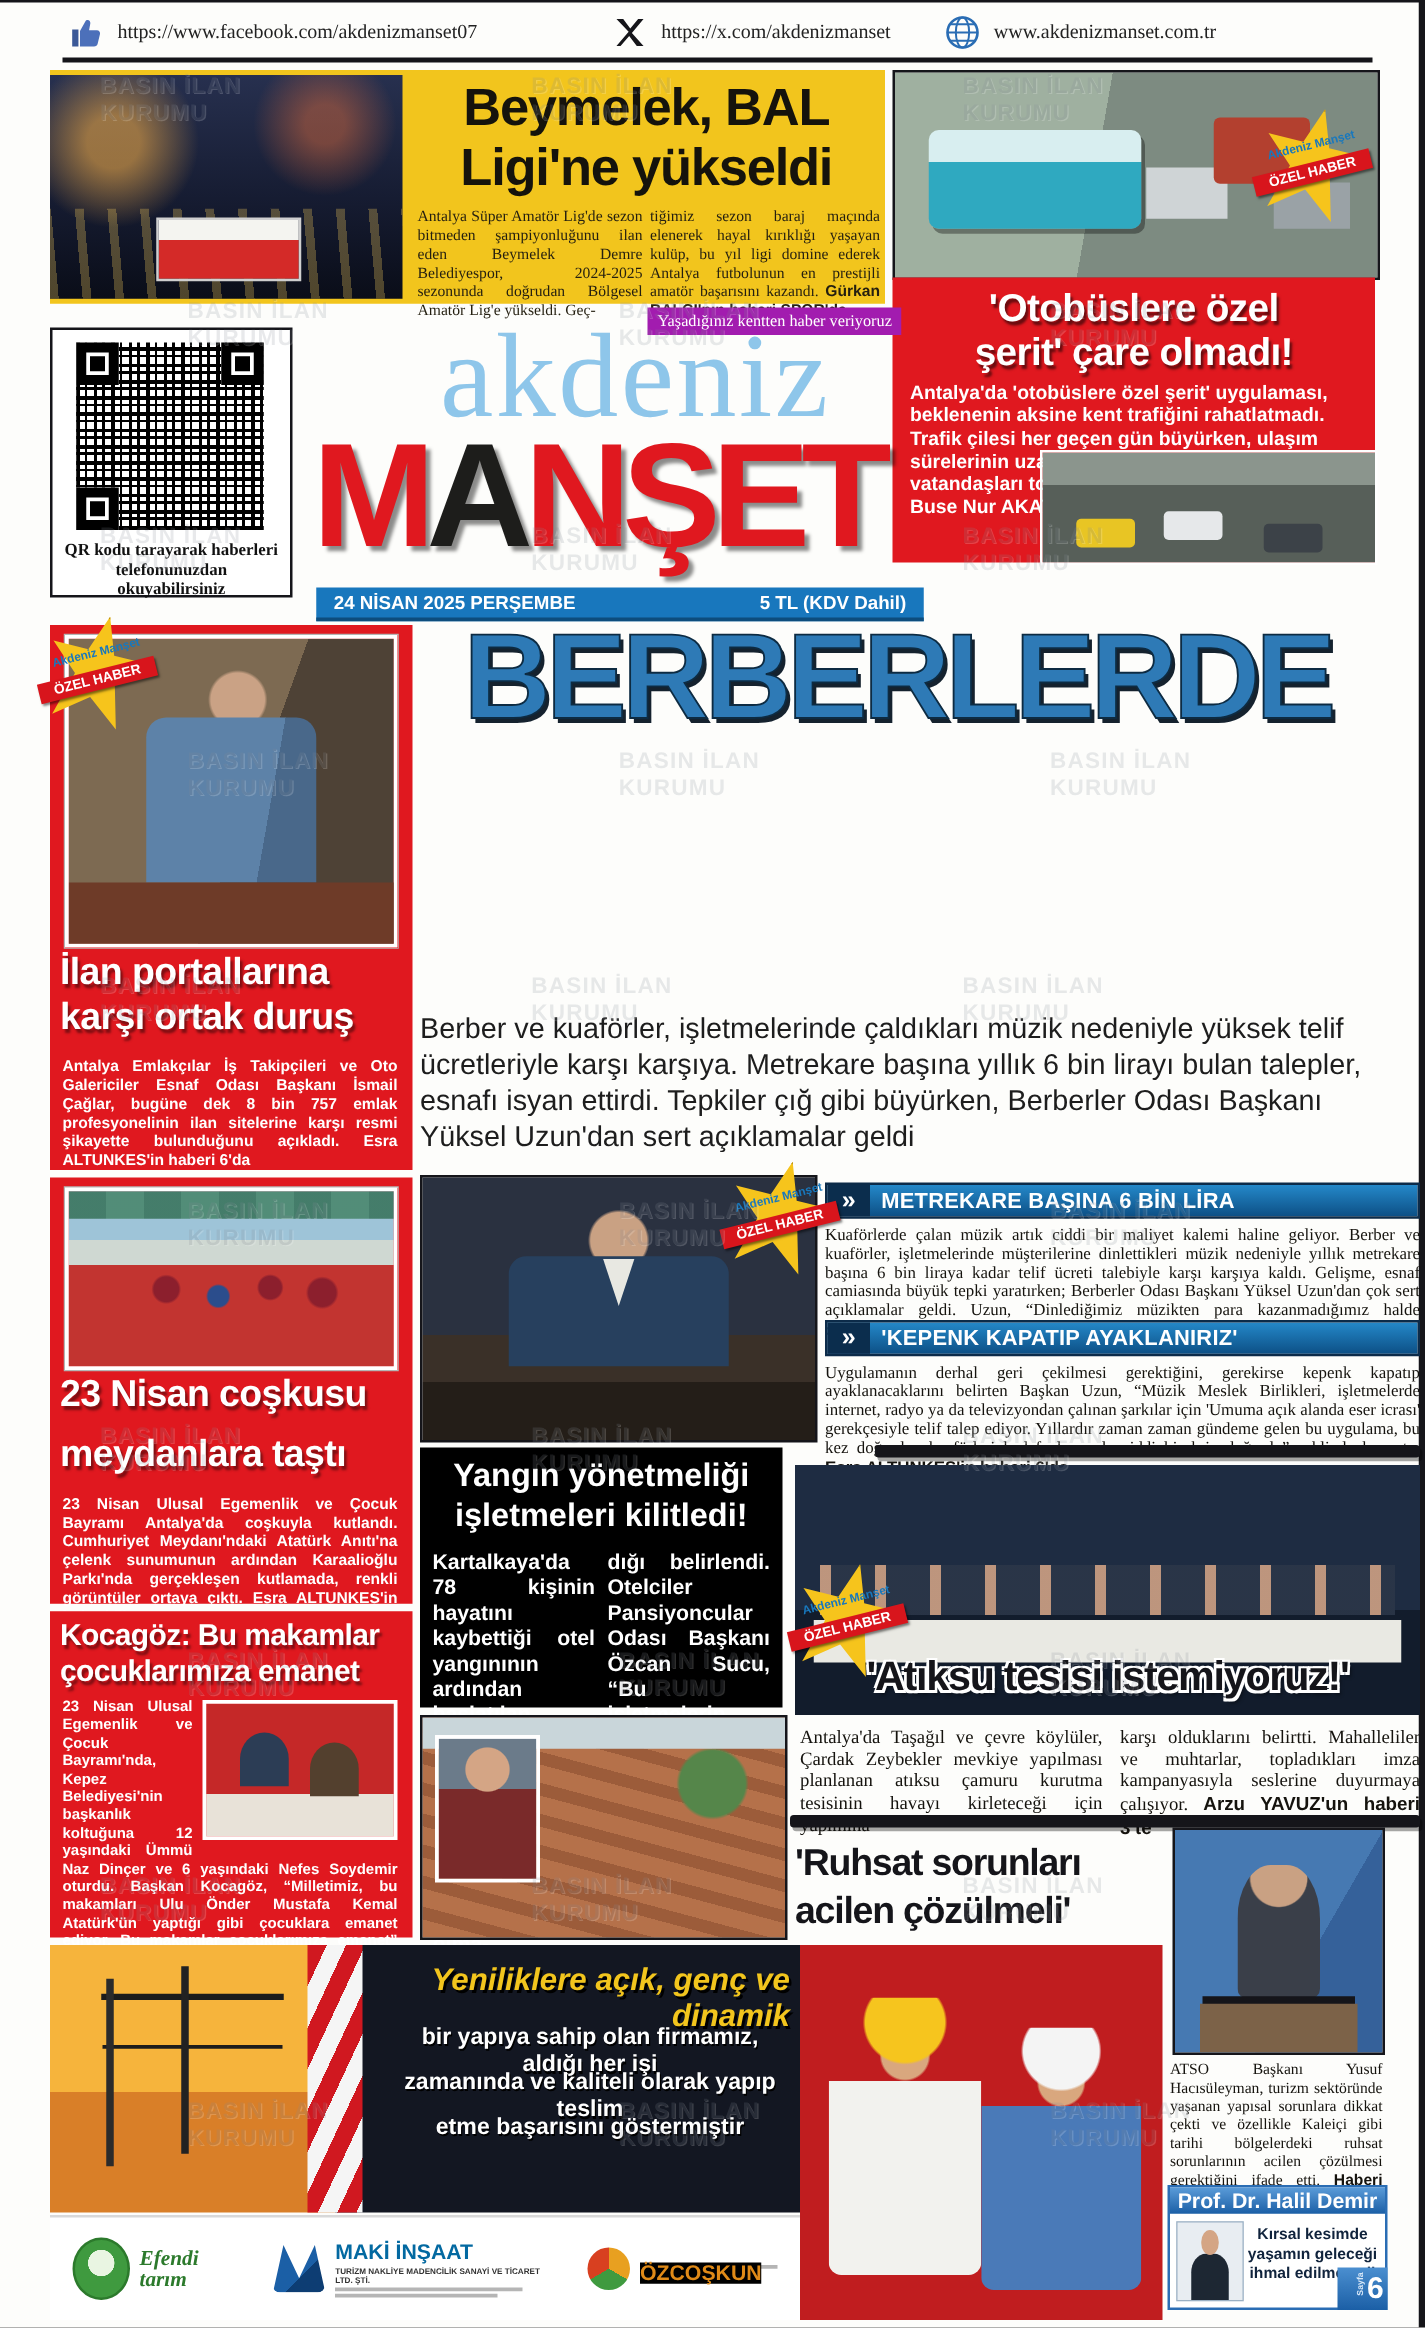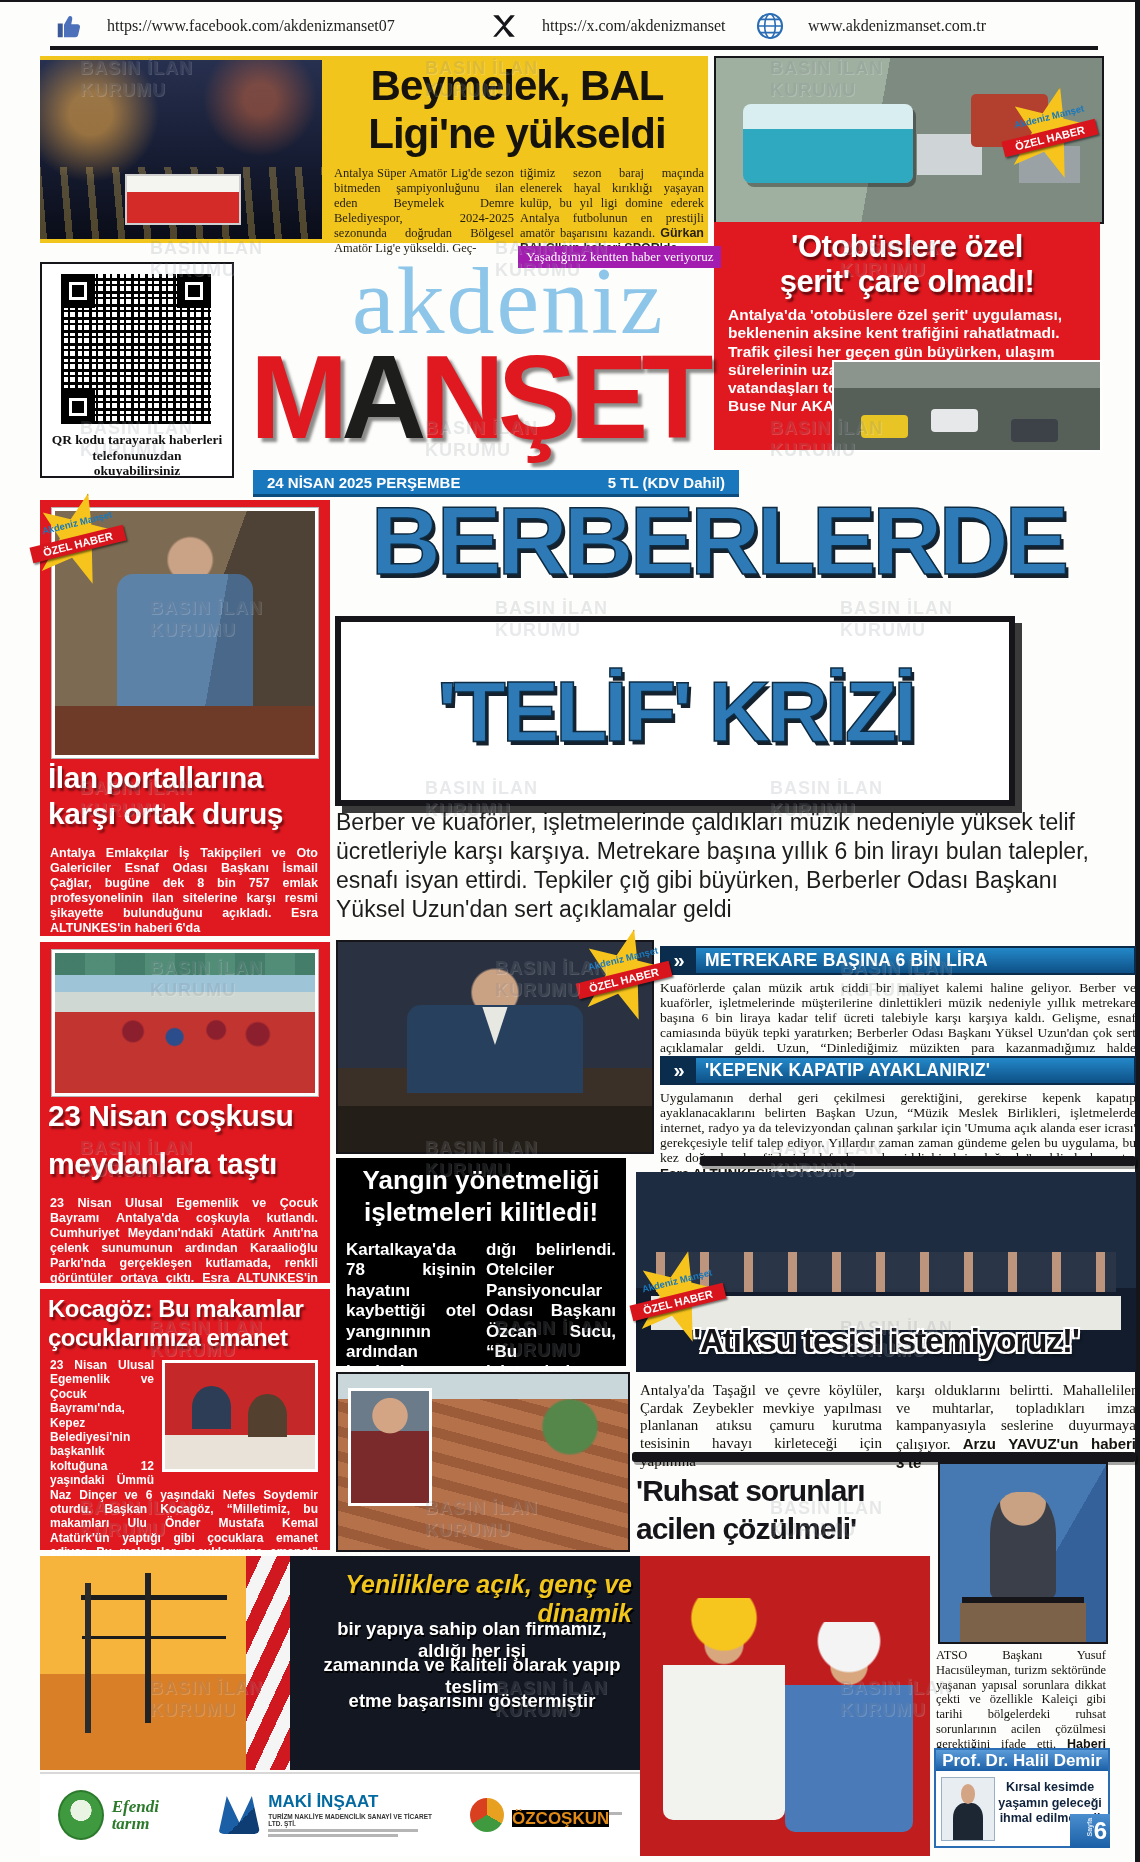--- a/index.html
+++ b/index.html
@@ -1,20 +1,20 @@
 <!DOCTYPE html>
 <html lang="tr"><head>
 <meta charset="utf-8">
 <style>
   html,body{margin:0;padding:0;background:#777;}
   .page{position:relative;width:1140px;height:1862px;margin:0 auto;background:#fdfdfb;overflow:hidden;
         font-family:"Liberation Sans",sans-serif;box-shadow:inset -5px 0 0 #15151a, inset 0 2px 0 #15151a;}
   .abs{position:absolute;}
   
-  .social{position:absolute;display:flex;align-items:center;gap:21px;height:36px;}
+  .social{position:absolute;display:flex;align-items:center;gap:8px;height:36px;}
   .social .url{font-family:"Liberation Serif",serif;font-size:16px;color:#222;}
   .icon-box{width:34px;height:34px;display:flex;align-items:center;justify-content:center;}
   .rule{position:absolute;background:#15151a;}
   
   .yellow{position:absolute;background:#f2c51d;}
   .bey-h{position:absolute;font-weight:900;color:#15130c;text-align:center;letter-spacing:-1px;}
   .bey-col{position:absolute;font-family:"Liberation Serif",serif;font-size:12.5px;line-height:1.2;color:#241f10;text-align:justify;}
   .by{font-family:"Liberation Sans",sans-serif;font-weight:700;}
   
   .ph{position:absolute;overflow:hidden;}
@@ -210,23 +210,20 @@
   <div class="lred-h" style="left:48px;top:1100px;width:276px;font-size:30px">23 Nisan coşkusu</div>
   <div class="lred-h" style="left:48px;top:1148px;width:276px;font-size:30px">meydanlara taştı</div>
   <p class="lred-b" style="left:50px;top:1196px;width:268px;margin:0"><span>23 Nisan Ulusal Egemenlik ve Çocuk Bayramı Antalya'da coşkuyla kutlandı. Cumhuriyet Meydanı'ndaki Atatürk Anıtı'na çelenk sunumunun ardından Karaalioğlu Parkı'nda gerçekleşen kutlamada, renkli görüntüler ortaya çıktı. </span><b class="by">Esra ALTUNKES'in haberi 5'te</b></p>
 
   <div class="redpanel" style="left:40px;top:1289px;width:290px;height:261px"></div>
   <div class="lred-h" style="left:48px;top:1296px;width:276px;font-size:24px">Kocagöz: Bu makamlar</div>
   <div class="lred-h" style="left:48px;top:1325px;width:276px;font-size:24px">çocuklarımıza emanet</div>
   <p class="lred-b" style="left:50px;top:1358px;width:268px;margin:0;font-size:12px"><span class="ph ph-kids" style="position:relative;float:right;width:150px;height:106px;margin:2px 0 4px 8px;border:3px solid #fff"></span><span>23 Nisan Ulusal Egemenlik ve Çocuk Bayramı'nda, Kepez Belediyesi'nin başkanlık koltuğuna 12 yaşındaki Ümmü Naz Dinçer ve 6 yaşındaki Nefes Soydemir oturdu. Başkan Kocagöz, “Milletimiz, bu makamları Ulu Önder Mustafa Kemal Atatürk'ün yaptığı gibi çocuklara emanet ediyor. Bu makamlar çocuklarımıza emanet” dedi. </span><b class="by">Haberi 4'te</b></p>
 
   <div class="huge" style="left:335px;top:492px;width:766px;font-size:97px;line-height:1">BERBERLERDE</div>
-  <div class="telif-box" style="left:335px;top:616px;width:668px;height:178px">
-    <div class="huge" style="position:static;font-size:86px">'TELİF' KRİZİ</div>
-  </div>
   <div class="lede" style="left:336px;top:808px;width:766px">Berber ve kuaförler, işletmelerinde çaldıkları müzik nedeniyle yüksek telif ücretleriyle karşı karşıya. Metrekare başına yıllık 6 bin lirayı bulan talepler, esnafı isyan ettirdi. Tepkiler çığ gibi büyürken, Berberler Odası Başkanı Yüksel Uzun'dan sert açıklamalar geldi</div>
 
   <div class="ph ph-uzun ab s abs dark-border" style="left:336px;top:940px;width:314px;height:210px"></div>
   <div class="badge" style="left:582px;top:928px">
     <span class="star"></span>
     <span class="brand">Akdeniz Manşet</span>
     <span class="ribbon">ÖZEL HABER</span>
   </div>
 
   <div class="secbar" style="left:660px;top:946px;width:476px;height:29px">

